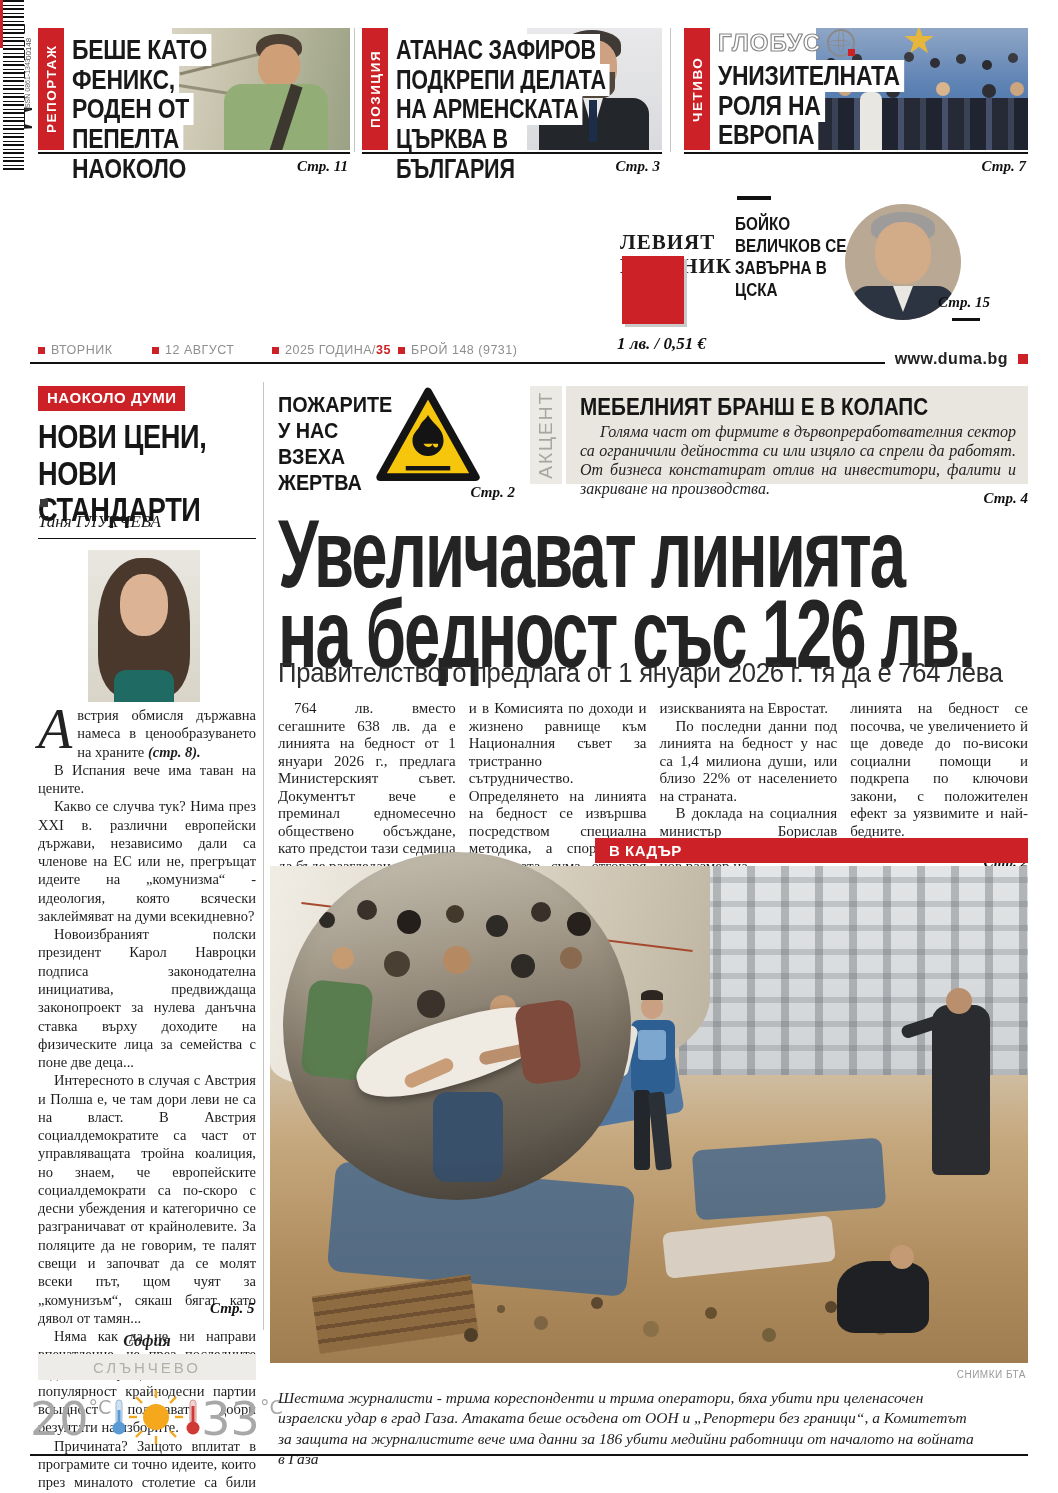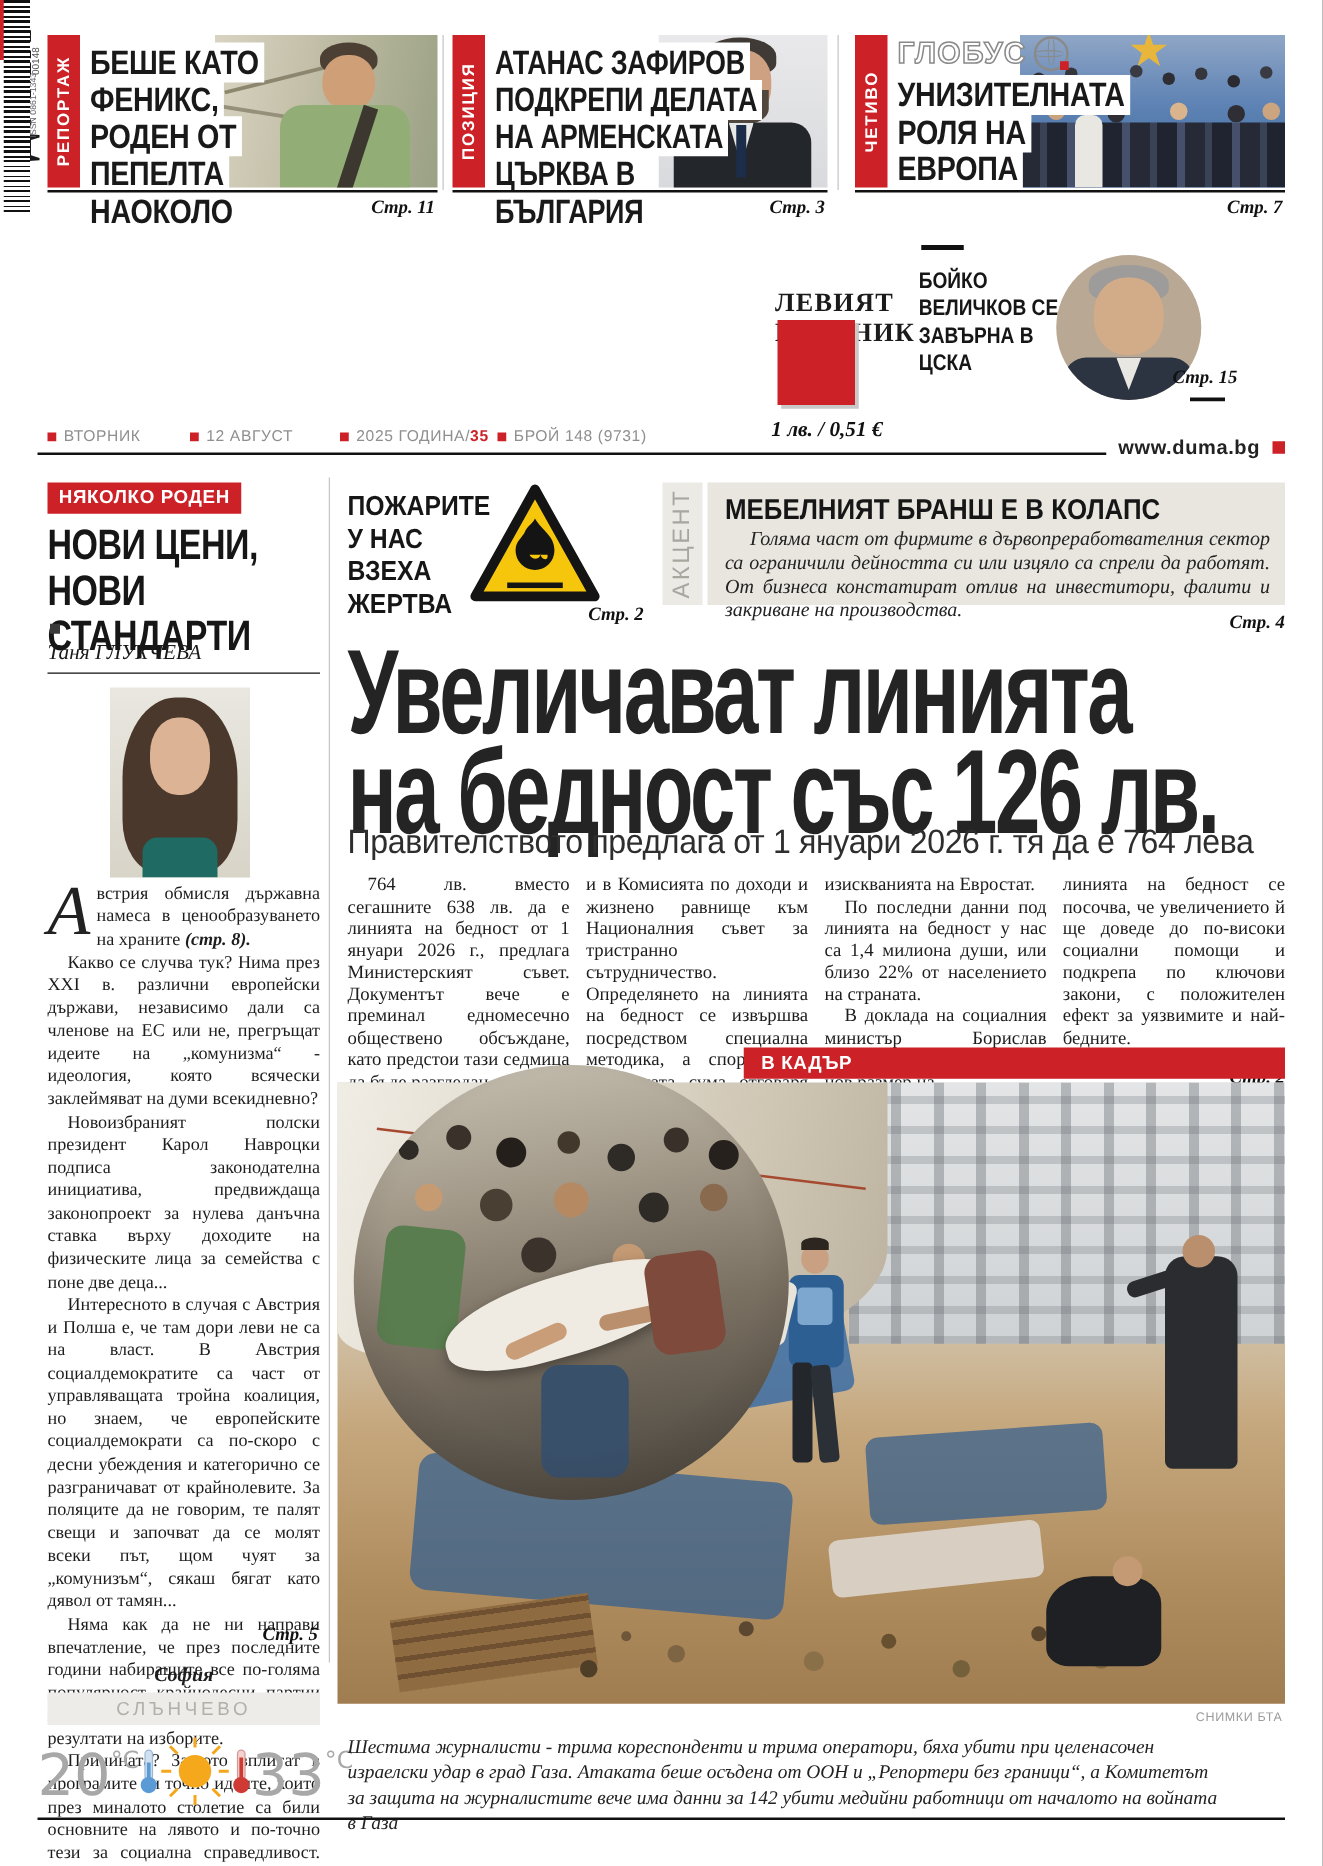--- a/index.html
+++ b/index.html
@@ -138,38 +138,39 @@
     <span class="redsq"></span><span class="dateitem">БРОЙ 148 (9731)</span>
   </div>
   <div class="abs" style="left:617px;top:334px;font-style:italic;font-weight:700;font-size:17px;color:#111;">1 лв. / 0,51 €</div>
   <div class="abs rule" style="left:30px;top:362px;width:998px;height:2px;"></div>
   <div class="abs" style="right:30px;top:350px;background:#fff;padding-left:10px;">
     <span class="sans" style="font-weight:700;font-size:16px;color:#222;letter-spacing:.5px;">www.duma.bg</span>
     <span style="display:inline-block;width:10px;height:10px;background:#cb2127;margin-left:6px;"></span>
   </div>
 
   <div class="abs" style="left:38px;top:386px;background:#cb2127;color:#fff;padding:3px 9px 4px;display:inline-block;">
-    <span class="sans" style="font-weight:700;font-size:15px;letter-spacing:.5px;">НЯКОЛКО РОДЕН</span>
+    <span class="sans" style="font-weight:700;font-size:15px;letter-spacing:.5px;">НАОКОЛО ДУМИ</span>
   </div>
   <div class="abs sans" style="left:38px;top:418px;width:272px;transform:scaleX(.8);transform-origin:0 0;
               font-weight:700;font-size:34px;line-height:1.08;color:#161616;letter-spacing:-.5px;">
     <span>НОВИ ЦЕНИ, НОВИ СТАНДАРТИ</span>
   </div>
   <div class="abs" style="left:40px;top:499px;width:8px;height:8px;background:#3a3a3a;"></div>
   <div class="abs" style="left:38px;top:512px;font-style:italic;font-size:17px;color:#1a1a1a;">Таня ГЛУХЧЕВА</div>
   <div class="abs rule" style="left:38px;top:538px;width:218px;height:1px;"></div>
   <div class="abs" style="left:88px;top:550px;width:112px;height:152px;overflow:hidden;background:linear-gradient(180deg,#e9e7e0 0%,#d8d4c8 100%);">
     <div class="art" style="left:10px;top:8px;width:92px;height:140px;background:#4a382c;border-radius:46% 46% 30% 30%;"></div>
     <div class="art" style="left:32px;top:24px;width:48px;height:62px;background:#dcb394;border-radius:46%;"></div>
     <div class="art" style="left:26px;top:120px;width:60px;height:32px;background:#1f6b63;border-radius:12px 12px 0 0;"></div>
   </div>
   <div class="abs" style="left:38px;top:706px;width:218px;">
     <p class="opinion-p" style="text-indent:0;">
       <span class="dropcap">А</span><span>встрия обмисля държавна намеса в ценообразуването на храните </span><span style="font-weight:700;font-style:italic;">(стр. 8).</span>
     </p>
+    <p class="opinion-p">В Испания вече има таван на цените.</p>
     <p class="opinion-p">Какво се случва тук? Нима през XXI в. различни европейски държави, независимо дали са членове на ЕС или не, прегръщат идеите на „комунизма“ - идеология, която всячески заклеймяват на думи всекидневно?</p>
     <p class="opinion-p">Новоизбраният полски президент Карол Навроцки подписа законодателна инициатива, предвиждаща законопроект за нулева данъчна ставка върху доходите на физическите лица за семейства с поне две деца...</p>
     <p class="opinion-p">Интересното в случая с Австрия и Полша е, че там дори леви не са на власт. В Австрия социалдемократите са част от управляващата тройна коалиция, но знаем, че европейските социалдемократи са по-скоро с десни убеждения и категорично се разграничават от крайнолевите. За поляците да не говорим, те палят свещи и започват да се молят всеки път, щом чуят за „комунизъм“, сякаш бягат като дявол от тамян...</p>
     <p class="opinion-p">Няма как да не ни направи впечатление, че през последните години набиращите все по-голяма популярност крайнодесни партии всъщност получават добри резултати на изборите.</p>
     <p class="opinion-p">Причината? Защото вплитат в програмите си точно идеите, които през миналото столетие са били основните на лявото и по-точно тези за социална справедливост. Такава, каквато днес ни е необходима повече от всякога.</p>
   </div>
   <div class="pageref abs" style="left:210px;top:1300px;">Стр. 5</div>
 
   <div class="abs" style="left:38px;top:1332px;width:218px;text-align:center;font-weight:700;font-style:italic;font-size:16px;">София</div>
   <div class="abs" style="left:38px;top:1354px;width:218px;height:26px;background:#edece8;display:flex;align-items:center;justify-content:center;">
@@ -315,18 +316,18 @@
     <div class="art" style="left:150px;top:240px;width:70px;height:90px;background:#39506b;border-radius:14px;"></div>
     <div class="art" style="left:0;top:0;width:100%;height:100%;border-radius:50%;
                 background:radial-gradient(circle at 50% 45%,transparent 58%,rgba(40,34,28,.35) 100%);"></div>
   </div>
 
   <div class="abs sans" style="right:32px;top:1369px;font-size:10px;color:#9a9a9a;letter-spacing:.5px;">СНИМКИ БТА</div>
 
   <div class="abs" style="left:278px;top:1388px;width:700px;">
     <div class="caption">Шестима журналисти - трима кореспонденти и трима оператори, бяха убити при целенасочен</div>
     <div class="caption">израелски удар в град Газа. Атаката беше осъдена от ООН и „Репортери без граници“, а Комитетът</div>
-    <div class="caption">за защита на журналистите вече има данни за 142 убити медийни работници от началото на войната в Газа</div>
+    <div class="caption">за защита на журналистите вече има данни за 186 убити медийни работници от началото на войната в Газа</div>
   </div>
 
   <div class="abs rule" style="left:30px;top:1454px;width:998px;height:2px;"></div>
 
 </div>
 
 </body></html>

